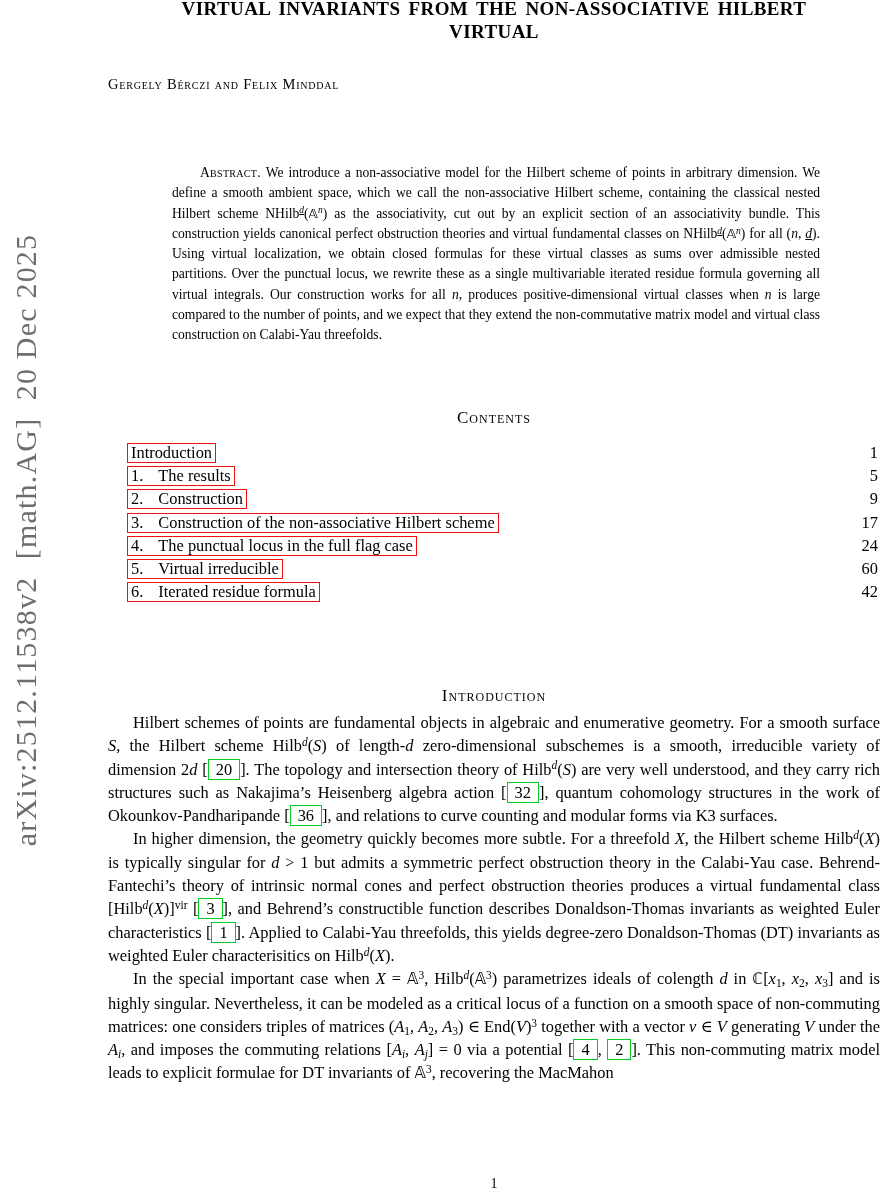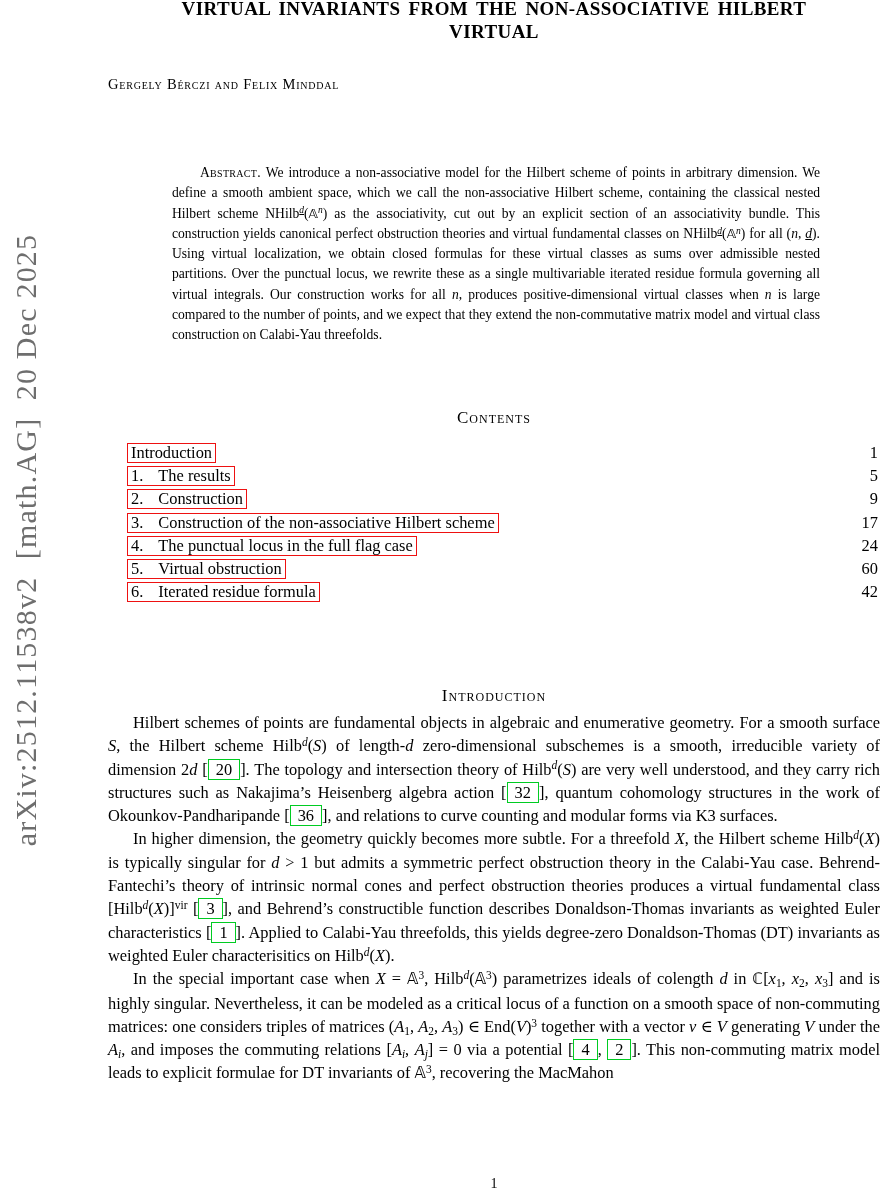--- a/index.html
+++ b/index.html
@@ -96,21 +96,21 @@
       <span class="toc-link"><span class="toc-num">3.</span><span>Construction of the non-associative Hilbert scheme</span></span>
       <span class="toc-page">17</span>
     </div>
 
     <div class="toc-row">
       <span class="toc-link"><span class="toc-num">4.</span><span>The punctual locus in the full flag case</span></span>
       <span class="toc-page">24</span>
     </div>
 
     <div class="toc-row">
-      <span class="toc-link"><span class="toc-num">5.</span><span>Virtual obstruction</span></span>
+      <span class="toc-link"><span class="toc-num">5.</span><span>Virtual irreducible</span></span>
       <span class="toc-page">60</span>
     </div>
 
     <div class="toc-row">
       <span class="toc-link"><span class="toc-num">6.</span><span>Iterated residue formula</span></span>
       <span class="toc-page">42</span>
     </div>
 
   </div>
 

